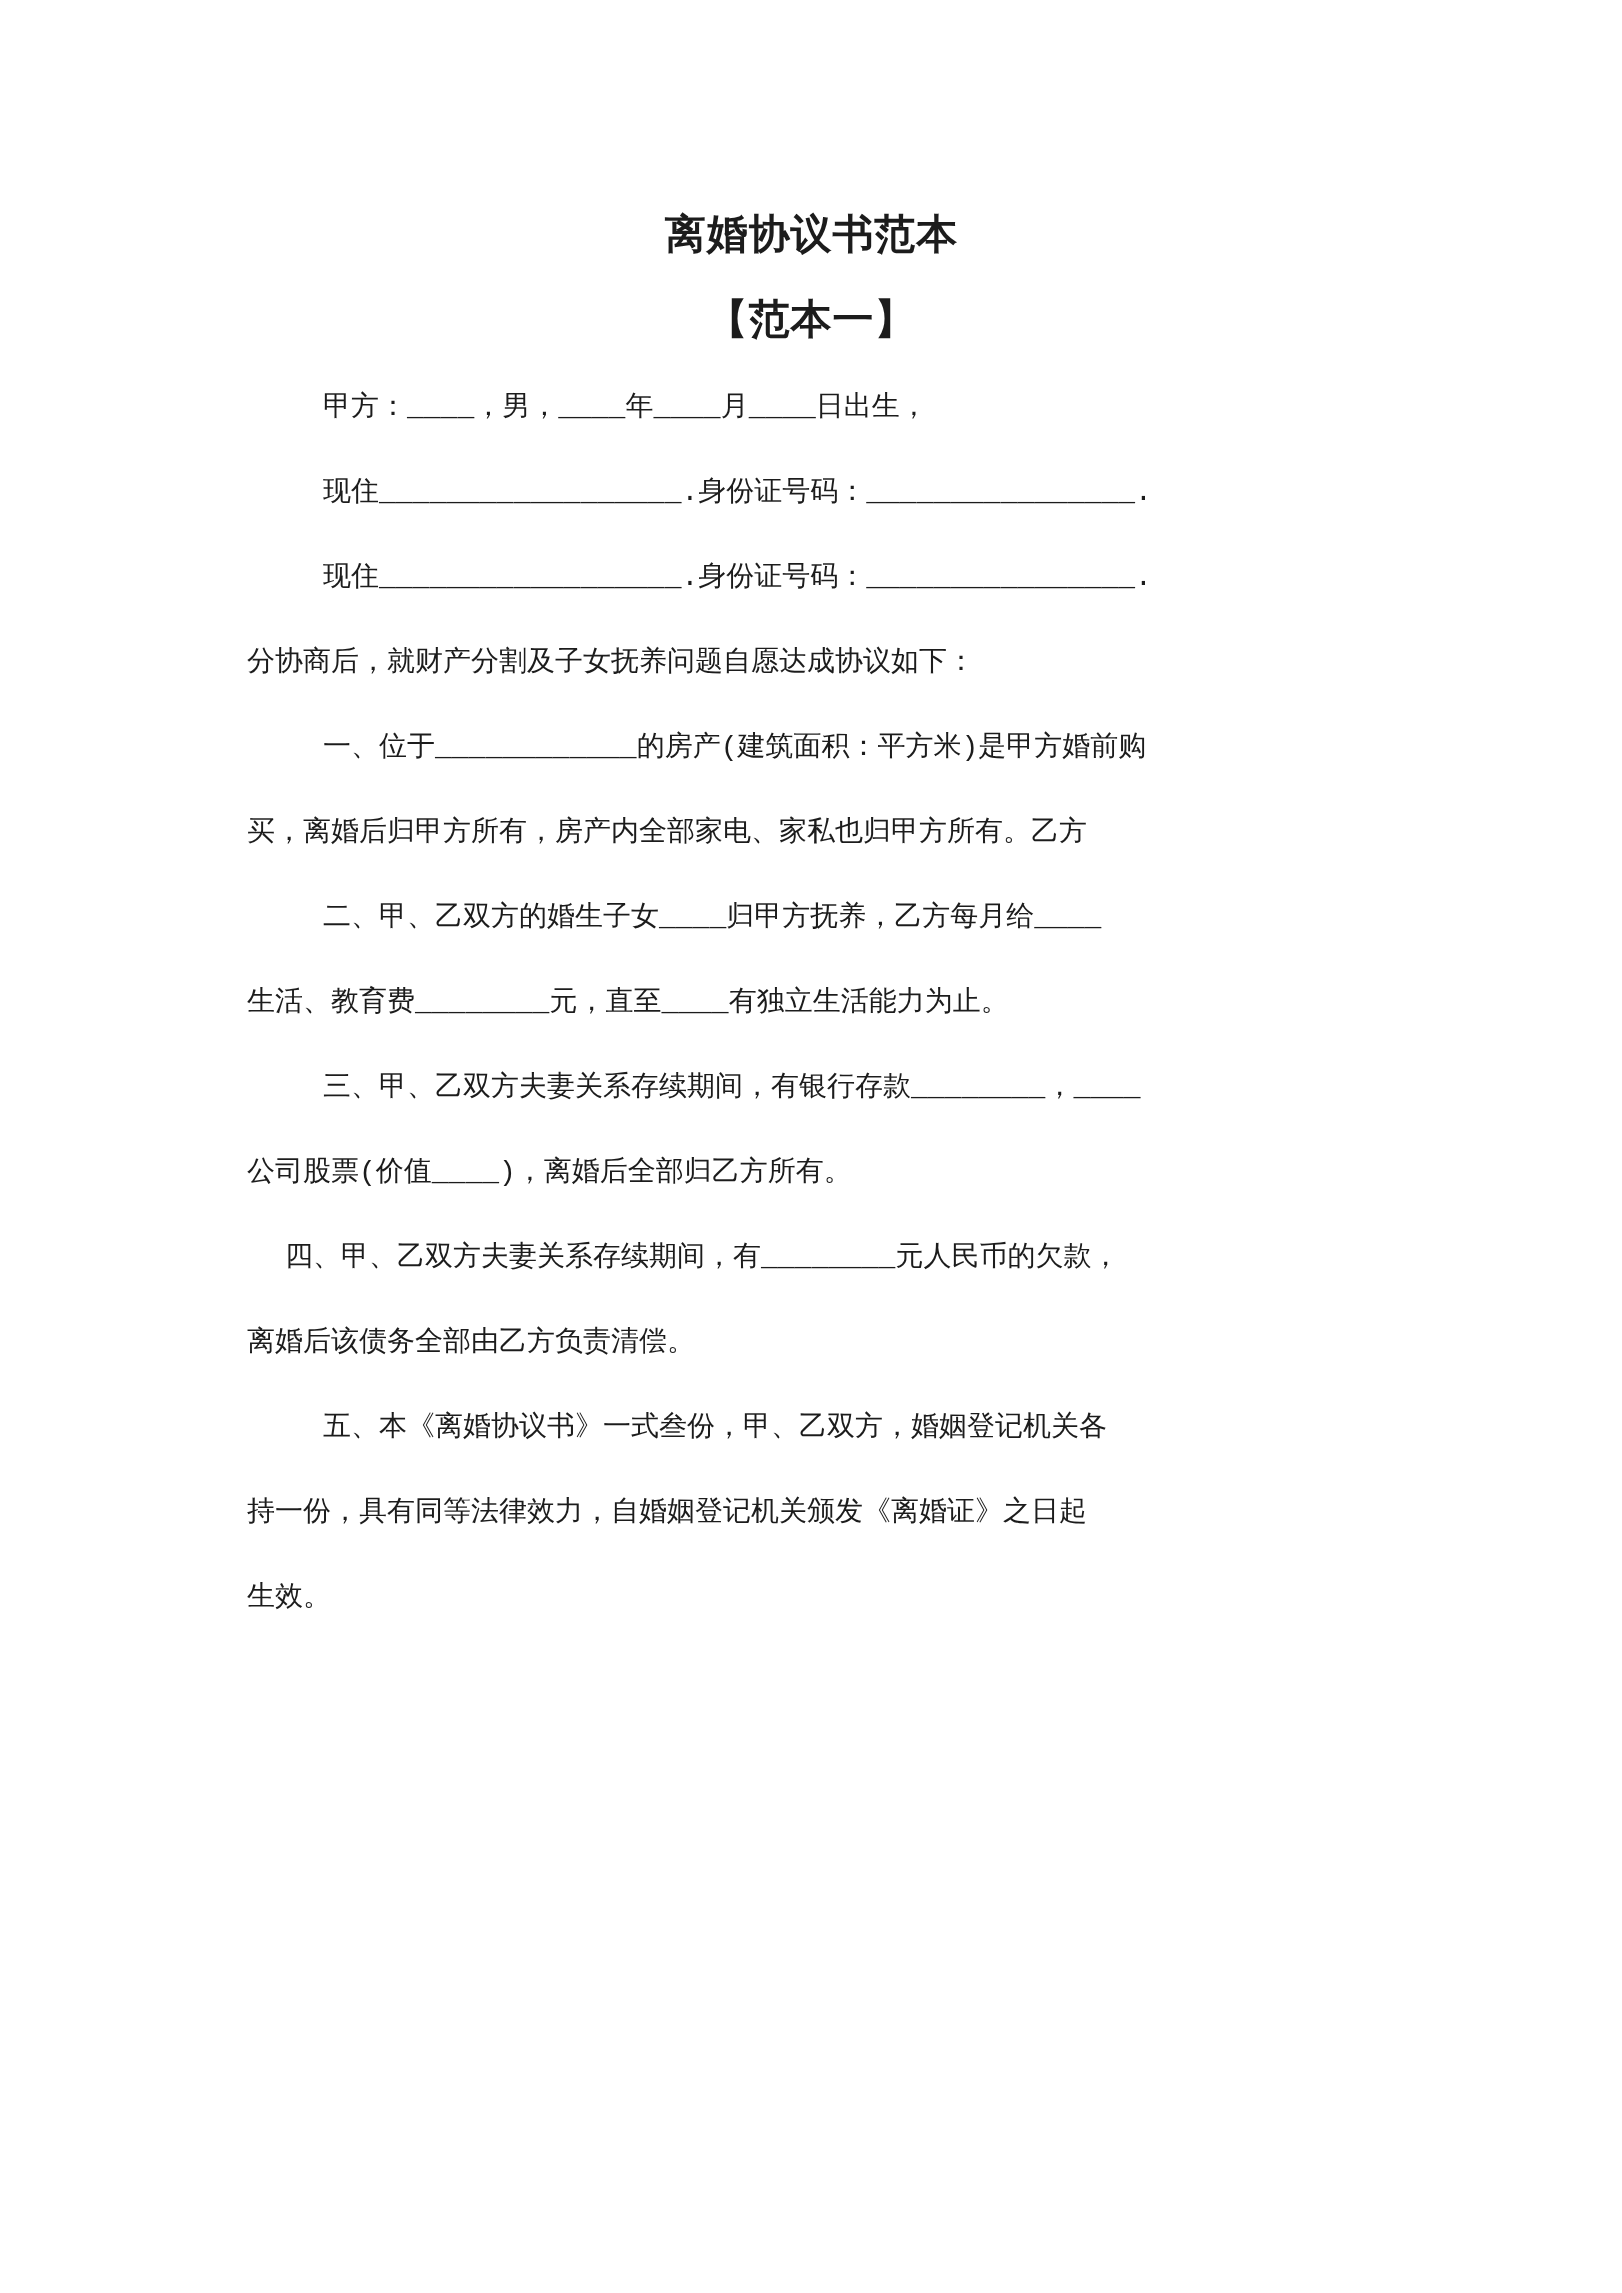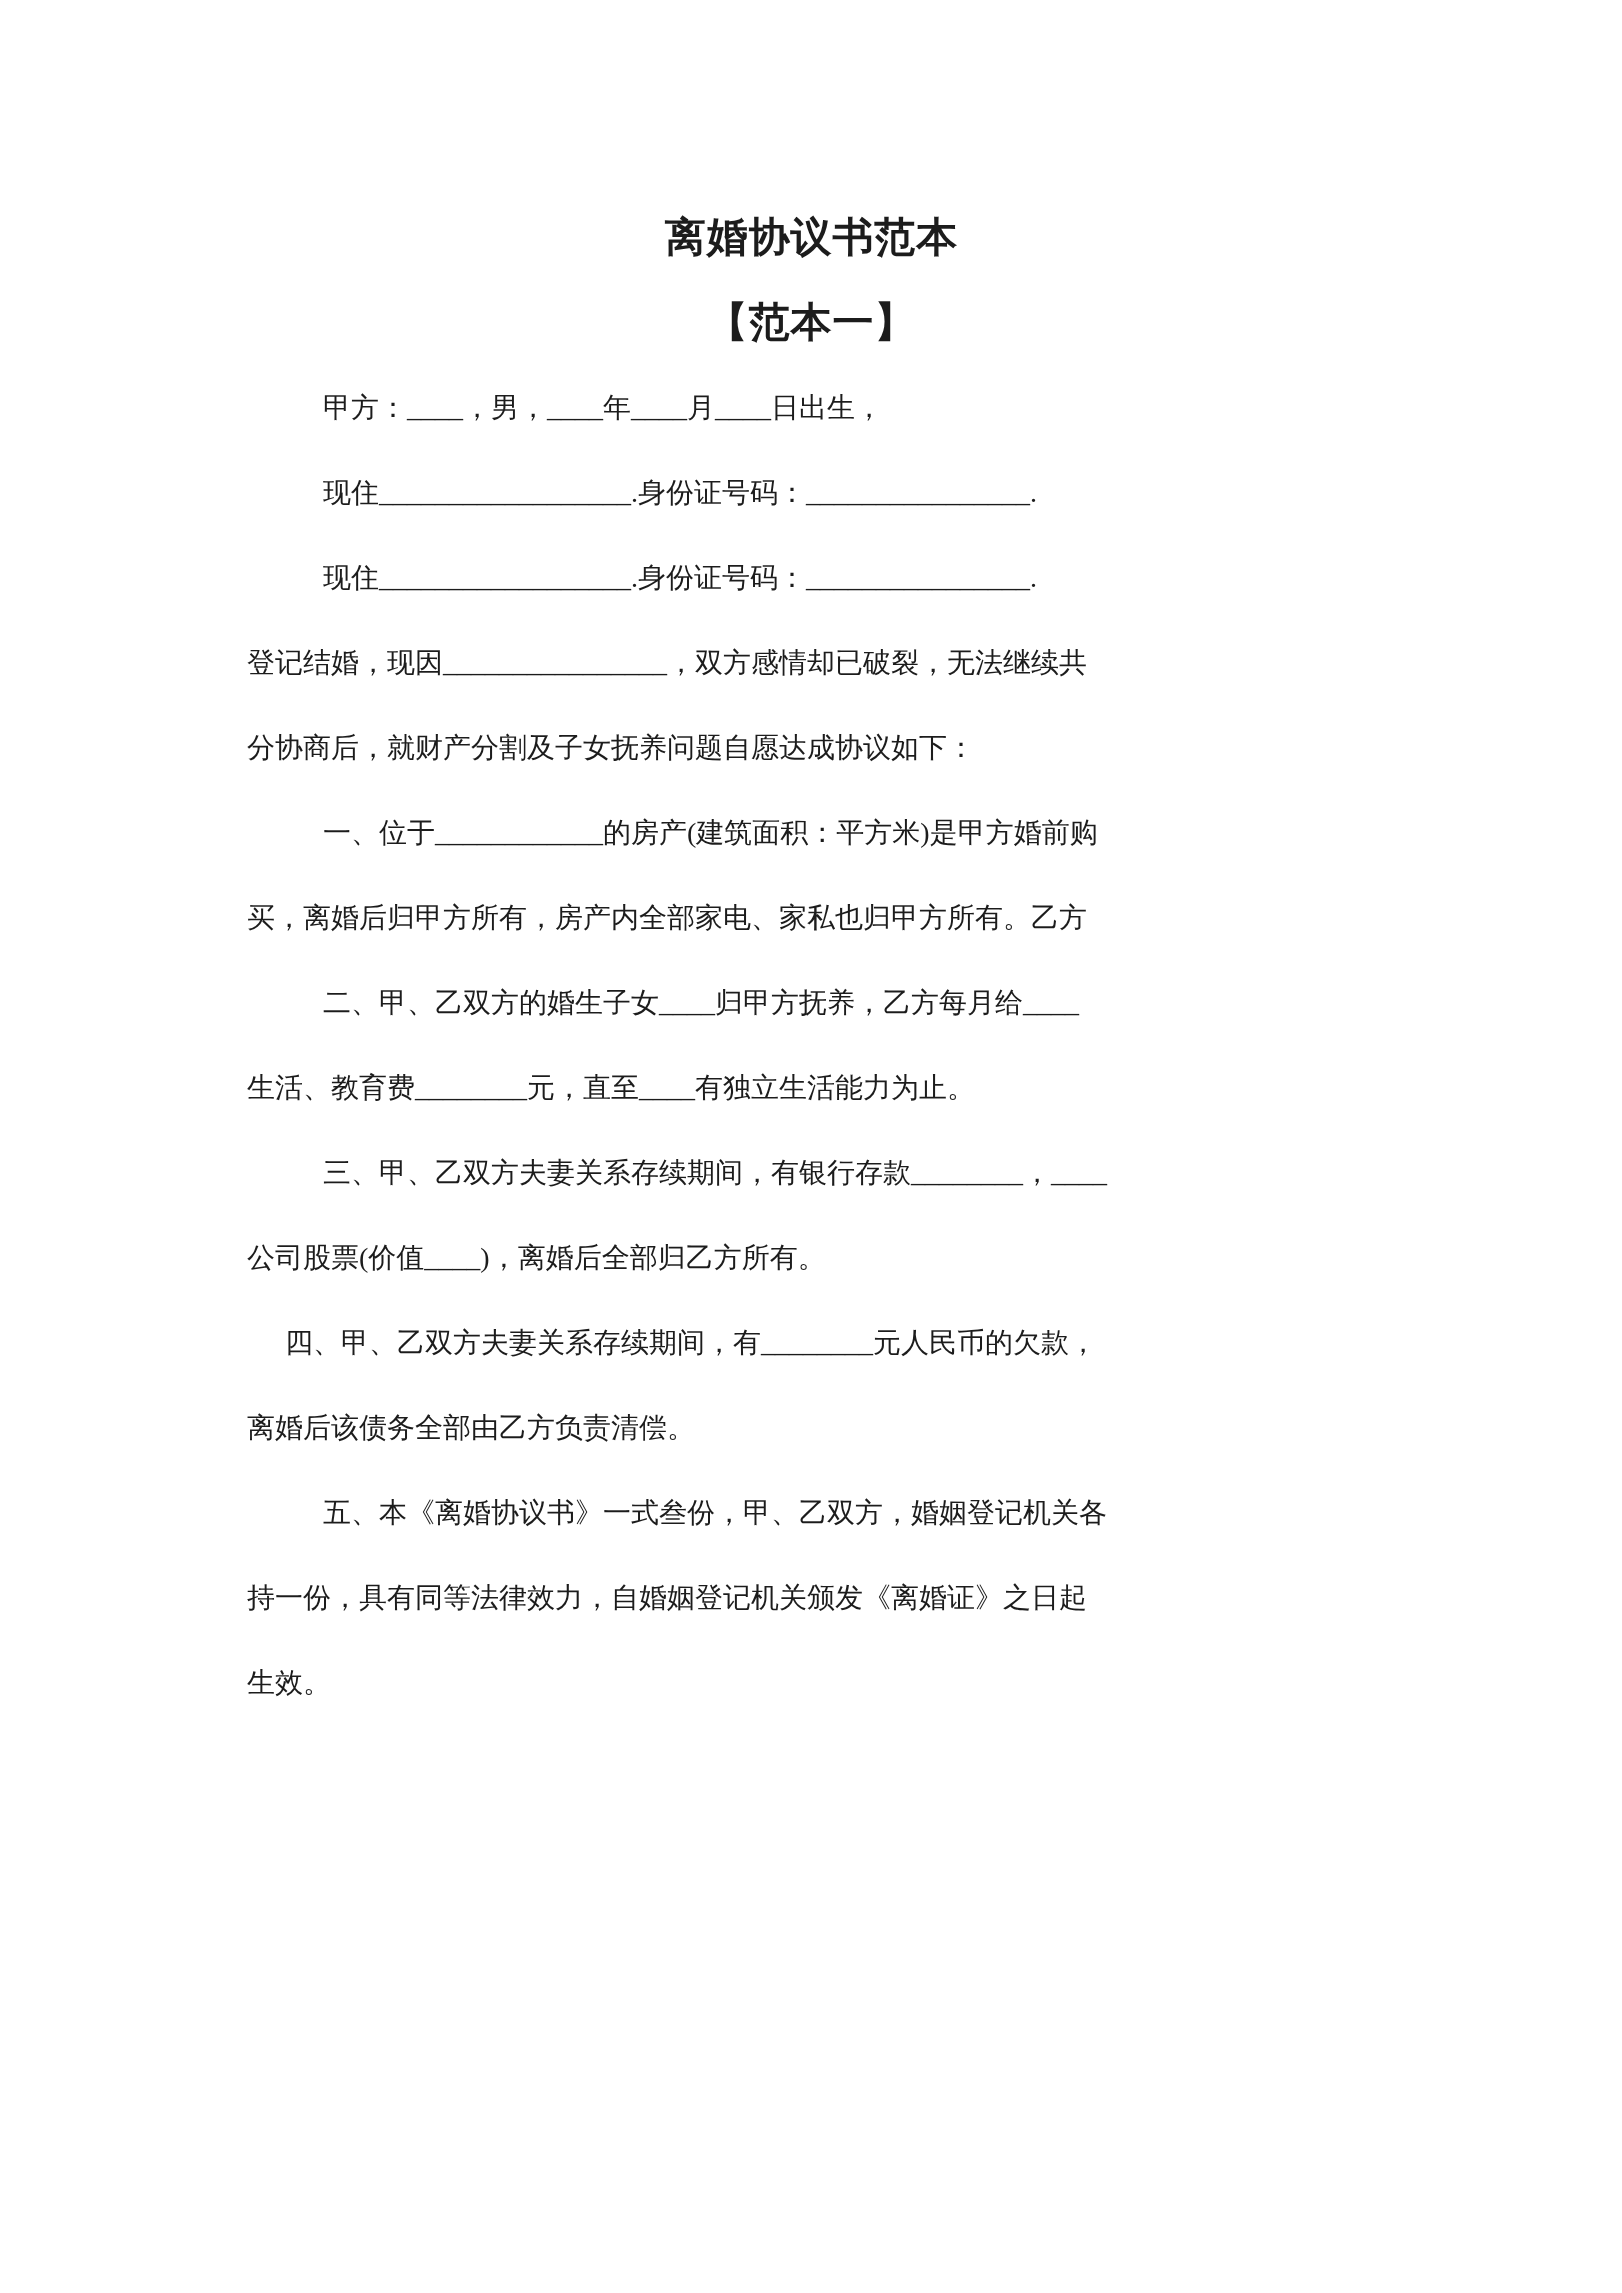--- a/index.html
+++ b/index.html
@@ -6,21 +6,21 @@
     margin: 0;
     padding: 0;
     background: #ffffff;
   }
   .page {
     position: relative;
     width: 1623px;
     height: 2294px;
     background: #ffffff;
     overflow: hidden;
-    font-family: Liberation Serif, serif;
+    font-family: Liberation Mono, monospace;
     color: #1c1c1c;
     box-sizing: border-box;
     padding-top: 195px;
   }
   .doc-title,
   .doc-subtitle {
     height: 85px;
     line-height: 85px;
     text-align: center;
     font-size: 41px;
@@ -42,21 +42,20 @@
 </head>
 <body>
 
 <div class="page">
   <div class="doc-title">离婚协议书范本</div>
   <div class="doc-subtitle">【范本一】</div>
 
   <div class="doc-line indent-2">甲方：____，男，____年____月____日出生，</div>
   <div class="doc-line indent-2">现住__________________.身份证号码：________________.</div>
   <div class="doc-line indent-2">现住__________________.身份证号码：________________.</div>
-  <div class="doc-line">登记结婚，现因________________，双方感情却已破裂，无法继续共</div>
   <div class="doc-line">分协商后，就财产分割及子女抚养问题自愿达成协议如下：</div>
   <div class="doc-line indent-2">一、位于____________的房产(建筑面积：平方米)是甲方婚前购</div>
   <div class="doc-line">买，离婚后归甲方所有，房产内全部家电、家私也归甲方所有。乙方</div>
   <div class="doc-line indent-2">二、甲、乙双方的婚生子女____归甲方抚养，乙方每月给____</div>
   <div class="doc-line">生活、教育费________元，直至____有独立生活能力为止。</div>
   <div class="doc-line indent-2">三、甲、乙双方夫妻关系存续期间，有银行存款________，____</div>
   <div class="doc-line">公司股票(价值____)，离婚后全部归乙方所有。</div>
   <div class="doc-line indent-1">四、甲、乙双方夫妻关系存续期间，有________元人民币的欠款，</div>
   <div class="doc-line">离婚后该债务全部由乙方负责清偿。</div>
   <div class="doc-line indent-2">五、本《离婚协议书》一式叁份，甲、乙双方，婚姻登记机关各</div>

